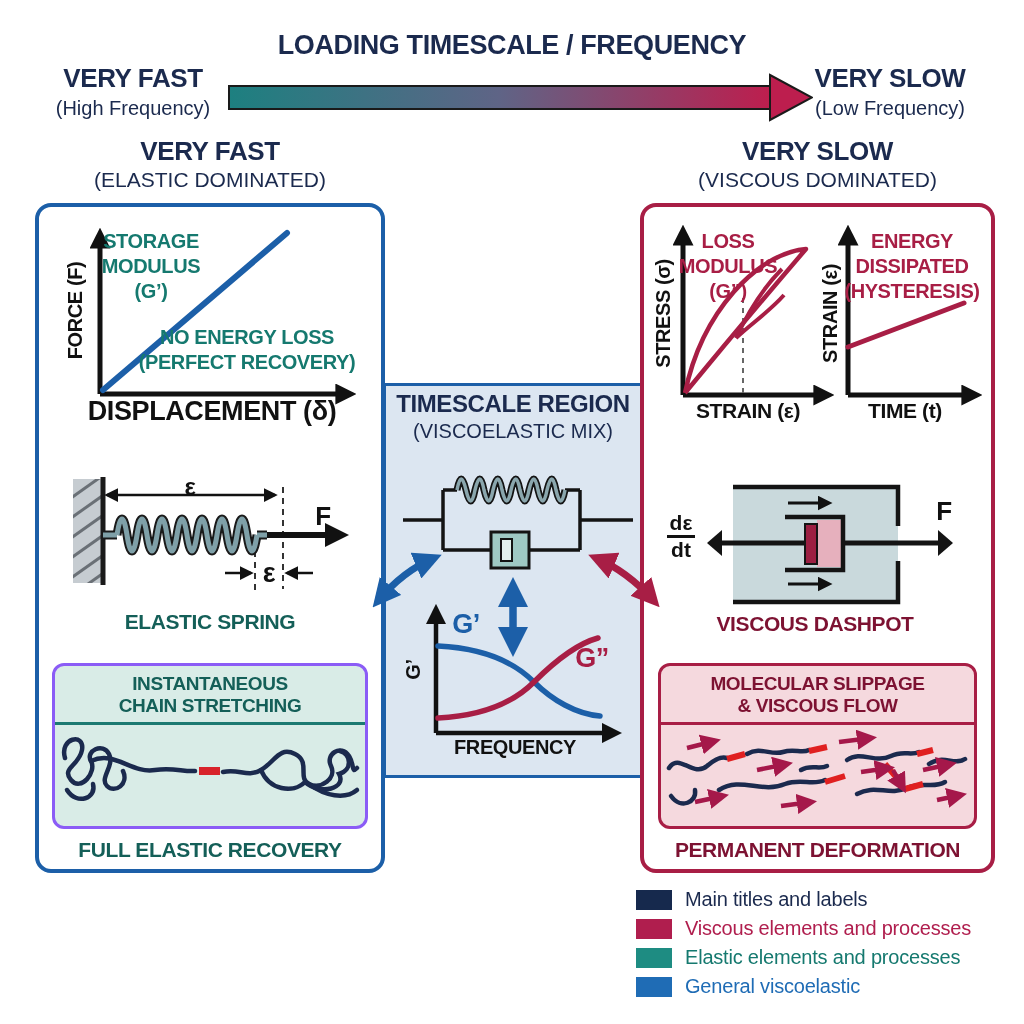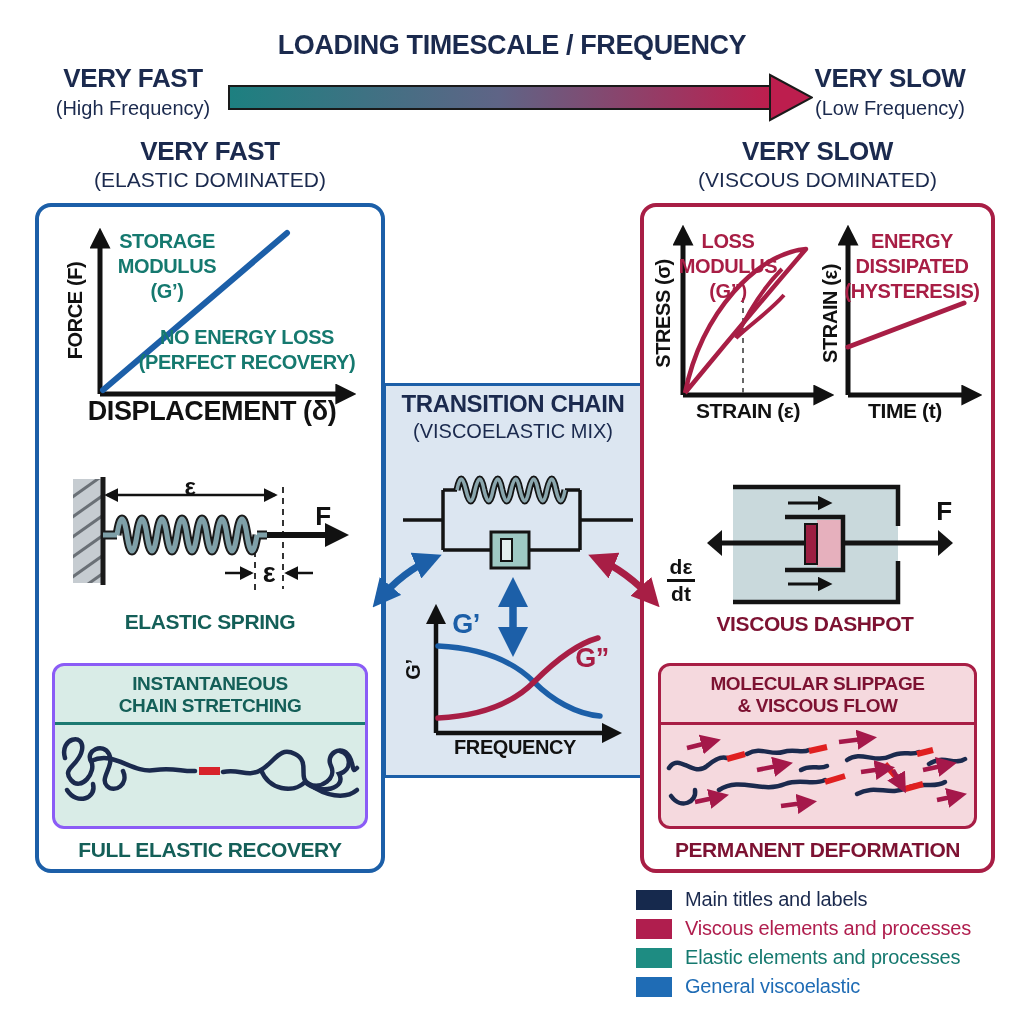--- a/index.html
+++ b/index.html
@@ -26,21 +26,21 @@
   .panel.left{border:4px solid #1c5fa8;}
   .panel.right{border:4px solid #a81e45;}
   .midbox{position:absolute;background:#dce6f1;border:3px solid #1c5fa8;box-sizing:border-box;}
   .mech{position:absolute;border-radius:12px;box-sizing:border-box;overflow:hidden;}
   .mech.mint{background:#d9ece7;border:3px solid #8b5cf6;}
   .mech.pink{background:#f5d9de;border:3px solid #a81e45;}
   .mech .hdr{padding:7px 4px 5px 4px;text-align:center;font-weight:bold;letter-spacing:-0.4px;font-size:19px;line-height:22px;}
   .mech.mint .hdr{color:#145f58;border-bottom:3px solid #1c7a72;}
   .mech.pink .hdr{color:#7d1232;border-bottom:3px solid #a81e45;}
   .fraction{display:flex;flex-direction:column;align-items:center;font-weight:bold;font-size:21px;line-height:23px;color:#111;}
-  .fraction .num{border-bottom:3px solid #111;padding:0 3px 1px 3px;margin-top:44px;}
+  .fraction .num{border-bottom:3px solid #111;padding:0 3px 1px 3px;}
   .legend{position:absolute;left:636px;top:889px;display:flex;flex-direction:column;gap:8px;}
   .legend-row{display:flex;align-items:center;gap:13px;height:21px;}
   .swatch{width:36px;height:20px;display:inline-block;}
   .legend-label{font-size:20px;line-height:21px;letter-spacing:-0.2px;}
   svg{display:block;}
 </style>
 </head>
 <body>
 
 <div id="canvas">
@@ -77,21 +77,21 @@
     <defs>
       <marker id="axL" viewBox="0 0 10 10" refX="6" refY="5" markerWidth="4.2" markerHeight="4.2" orient="auto">
           <path d="M0,0 L10,5 L0,10 z" fill="#111"></path>
         </marker>
     </defs>
     <line x1="40" y1="176" x2="40" y2="18" stroke="#111" stroke-width="5" marker-end="url(#axL)"></line>
     <line x1="40" y1="176" x2="288" y2="176" stroke="#111" stroke-width="5" marker-end="url(#axL)"></line>
     <line x1="43" y1="172" x2="227" y2="15" stroke="#1c5fa8" stroke-width="6" stroke-linecap="round"></line>
   </svg>
   <div class="abs ctr b black f20 rot" style="left:-10px;top:298px;width:170px;">FORCE (F)</div>
-  <div class="abs ctr b teal f20" style="left:92px;top:229px;width:150px;">
+  <div class="abs ctr b teal f20" style="left:76px;top:229px;width:150px;">
     <div>STORAGE</div>
     <div>MODULUS</div>
     <div>(G’)</div>
   </div>
   <div class="abs ctr b teal f20" style="left:122px;top:325px;width:250px;">
     <div>NO ENERGY LOSS</div>
     <div>(PERFECT RECOVERY)</div>
   </div>
   <div class="abs ctr b black f22" style="left:77px;top:399px;width:270px;">DISPLACEMENT (δ)</div>
 
@@ -143,21 +143,21 @@
         <path d="M36,35 C60,24 76,48 100,44 C118,41 128,46 140,45"></path>
         <path d="M168,46 C184,42 192,52 206,44 C220,36 224,20 240,28 C256,36 242,52 254,58 C266,64 282,52 276,40 C270,28 286,18 294,30 C300,40 296,48 302,42"></path>
         <path d="M206,44 C214,64 238,68 250,56 C266,70 292,62 284,48 C298,44 296,28 285,25"></path>
         <path d="M254,58 C270,70 290,74 302,64"></path>
       </g>
       <line x1="144" y1="45" x2="165" y2="45" stroke="#d8232a" stroke-width="8" stroke-linecap="butt"></line>
     </svg>
   </div>
   <div class="abs ctr b tealdark f21" style="left:60px;top:838px;width:300px;">FULL ELASTIC RECOVERY</div>
 
-  <div class="abs ctr b navy f24" style="left:388px;top:391px;width:250px;">TRANSITION CHAIN</div>
+  <div class="abs ctr b navy f24" style="left:388px;top:391px;width:250px;">TIMESCALE REGION</div>
   <div class="abs ctr navy f20" style="left:388px;top:419px;width:250px;">(VISCOELASTIC MIX)</div>
 
   <svg class="abs" style="left:395px;top:450px;" width="246" height="130" viewBox="0 0 246 130">
     <g stroke="#141414" stroke-width="3.5" fill="none">
       <path d="M8,70 H48 M185,70 H238 M48,40 V100 M185,40 V100 M48,40 H62 M170,40 H185 M48,100 H96 M134,100 H185"></path>
     </g>
     <path d="M62,40 Q66,18 71,40 Q76,62 80,40 Q85,18 89,40 Q94,62 98,40 Q103,18 107,40 Q112,62 116,40 Q121,18 125,40 Q130,62 134,40 Q139,18 143,40 Q148,62 152,40 Q157,18 161,40 Q166,62 170,40" stroke="#141414" stroke-width="7" fill="none"></path>
     <path d="M62,40 Q66,18 71,40 Q76,62 80,40 Q85,18 89,40 Q94,62 98,40 Q103,18 107,40 Q112,62 116,40 Q121,18 125,40 Q130,62 134,40 Q139,18 143,40 Q148,62 152,40 Q157,18 161,40 Q166,62 170,40" stroke="#8aa6ad" stroke-width="3.5" fill="none"></path>
     <rect x="96" y="82" width="38" height="36" fill="#9fc9c4" stroke="#141414" stroke-width="3"></rect>
     <rect x="106" y="89" width="11" height="22" fill="#e2f1ee" stroke="#141414" stroke-width="2"></rect>

